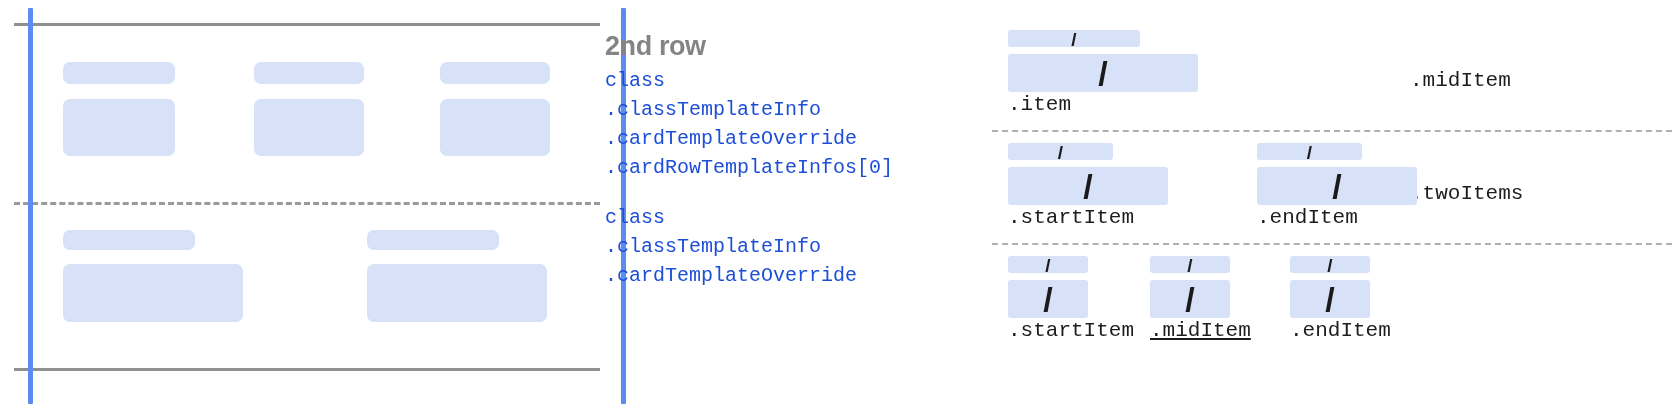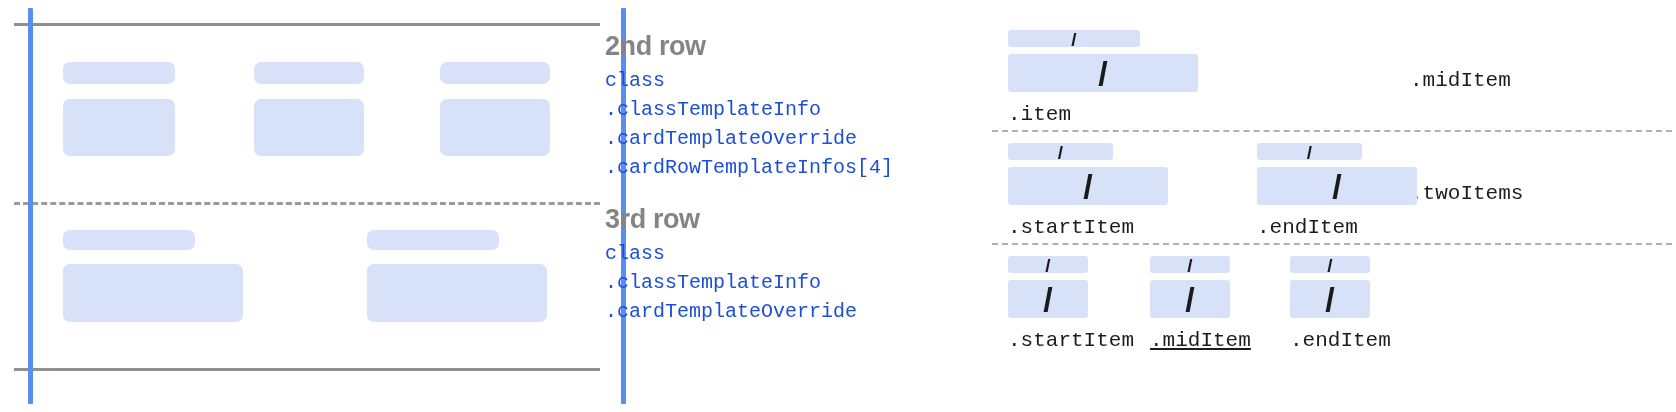--- a/index.html
+++ b/index.html
@@ -143,21 +143,21 @@
   .bar-small .slash { font-size: 19px; }
   .bar-large .slash { font-size: 34px; }
 
   .sub-label {
     position: absolute;
     font-family: "Liberation Mono", monospace;
     font-size: 21px;
     color: #1d1d1d;
     line-height: 26px;
     white-space: pre;
-    top: 72px;
+    top: 62px;
   }
   .variant-label {
     position: absolute;
     font-family: "Liberation Mono", monospace;
     font-size: 21px;
     color: #1d1d1d;
     line-height: 26px;
     white-space: pre;
     top: 46px;
     left: 425px;
@@ -186,25 +186,24 @@
       </div>
     <div class="vline" id="vline-left"></div>
     <div class="vline" id="vline-right"></div>
   </div>
 
   <div class="text-group" id="text-group-row2">
     <div class="group-title">2nd row</div>
     <div class="code-line">class</div>
     <div class="code-line">.classTemplateInfo</div>
     <div class="code-line">.cardTemplateOverride</div>
-    <div class="code-line">.cardRowTemplateInfos[4]</div>
+    <div class="code-line">.cardRowTemplateInfos[0]</div>
   </div>
 
   <div class="text-group" id="text-group-row3">
-    <div class="group-title">3rd row</div>
     <div class="code-line">class</div>
     <div class="code-line">.classTemplateInfo</div>
     <div class="code-line">.cardTemplateOverride</div>
   </div>
 
   <div id="right-panel">
     <div class="variant-divider" id="variant-divider-1"></div>
     <div class="variant-divider" id="variant-divider-2"></div>
 
     <div class="variant" id="variant-one">

